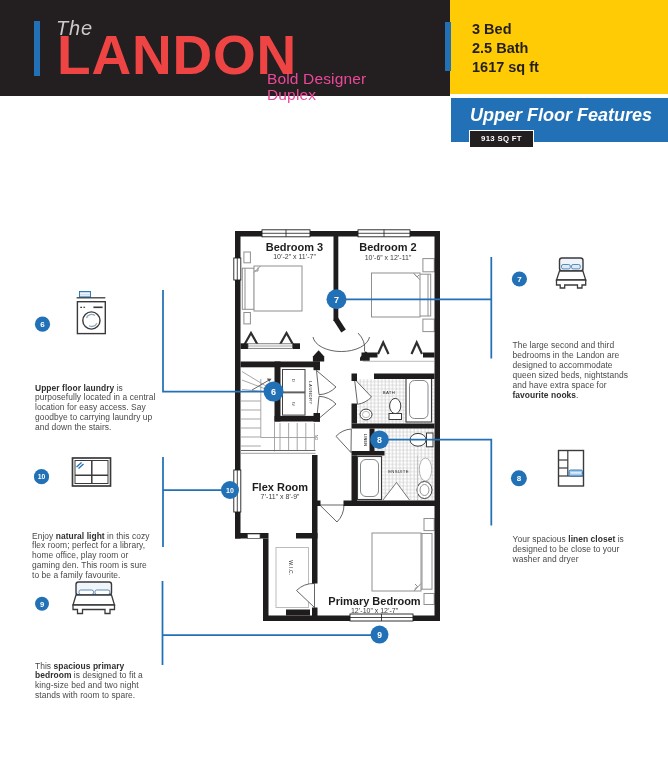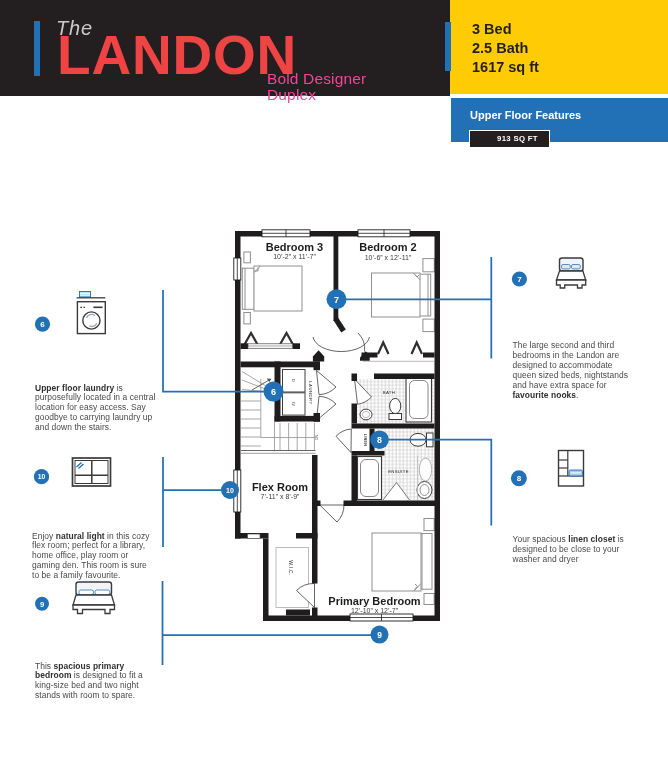--- a/index.html
+++ b/index.html
@@ -14,23 +14,23 @@
 
 <div class="abs" style="left:0;top:0;width:450px;height:95.5px;background:#231f20;"></div>
 <div class="abs" style="left:450px;top:0;width:218px;height:94px;background:#fecb05;"></div>
 <div class="abs" style="left:445px;top:22px;width:5.5px;height:49px;background:#2271b6;"></div>
 <div class="abs" style="left:34px;top:21px;width:6px;height:55px;background:#2271b6;"></div>
 <div class="abs" style="left:56px;top:18.5px;font-size:20px;line-height:18px;color:#cbc9c9;letter-spacing:0.8px;font-style:italic;">The</div>
 <div class="abs" style="left:57px;top:35.2px;font-size:55px;line-height:41.5px;font-weight:bold;color:#ef4444;letter-spacing:0.8px;">LANDON</div>
 <div class="abs" style="left:267px;top:39.3px;font-size:15.5px;line-height:15.4px;font-weight:normal;color:#ec4899;letter-spacing:0.15px;margin-top:32px;">Bold Designer<br>Duplex</div>
 <div class="abs" style="left:472px;top:19.9px;font-size:14.5px;line-height:19.05px;font-weight:bold;color:#231f20;">3 Bed<br>2.5 Bath<br>1617 sq ft</div>
 <div class="abs" style="left:451px;top:97.5px;width:217px;height:44px;background:#2271b6;"></div>
-<div class="abs" style="left:470px;top:106.5px;font-size:11px;line-height:16px;font-weight:bold;color:#fff;">Upper Floor Features</div>
+<div class="abs" style="left:470px;top:106.5px;font-size:18px;line-height:16px;font-weight:bold;color:#fff;font-style:italic;">Upper Floor Features</div>
 <div class="abs" style="left:469px;top:129.5px;width:63px;height:16.5px;background:#231f20;border:1.5px solid #fff;
-     color:#fff;font-size:7.8px;font-weight:bold;letter-spacing:0.3px;text-align:center;line-height:16.5px;padding-left:16px;">913 SQ FT</div>
+     color:#fff;font-size:7.8px;font-weight:bold;letter-spacing:0.3px;text-align:center;line-height:16.5px;">913 SQ FT</div>
 
 <div class="blurb" style="left:35px;top:343.5px;width:132px;">
 <b>Upper floor laundry</b> is<br>purposefully located in a central<br>location for easy access. Say<br>goodbye to carrying laundry up<br>and down the stairs.
 </div>
 <div class="blurb" style="left:32px;top:491.5px;width:132px;">
 Enjoy <b>natural light</b> in this cozy<br>flex room; perfect for a library,<br>home office, play room or<br>gaming den. This room is sure<br>to be a family favourite.
 </div>
 <div class="blurb" style="left:35px;top:621.5px;width:132px;">
 This <b>spacious primary</b><br><b>bedroom</b> is designed to fit a<br>king-size bed and two night<br>stands with room to spare.
 </div>

